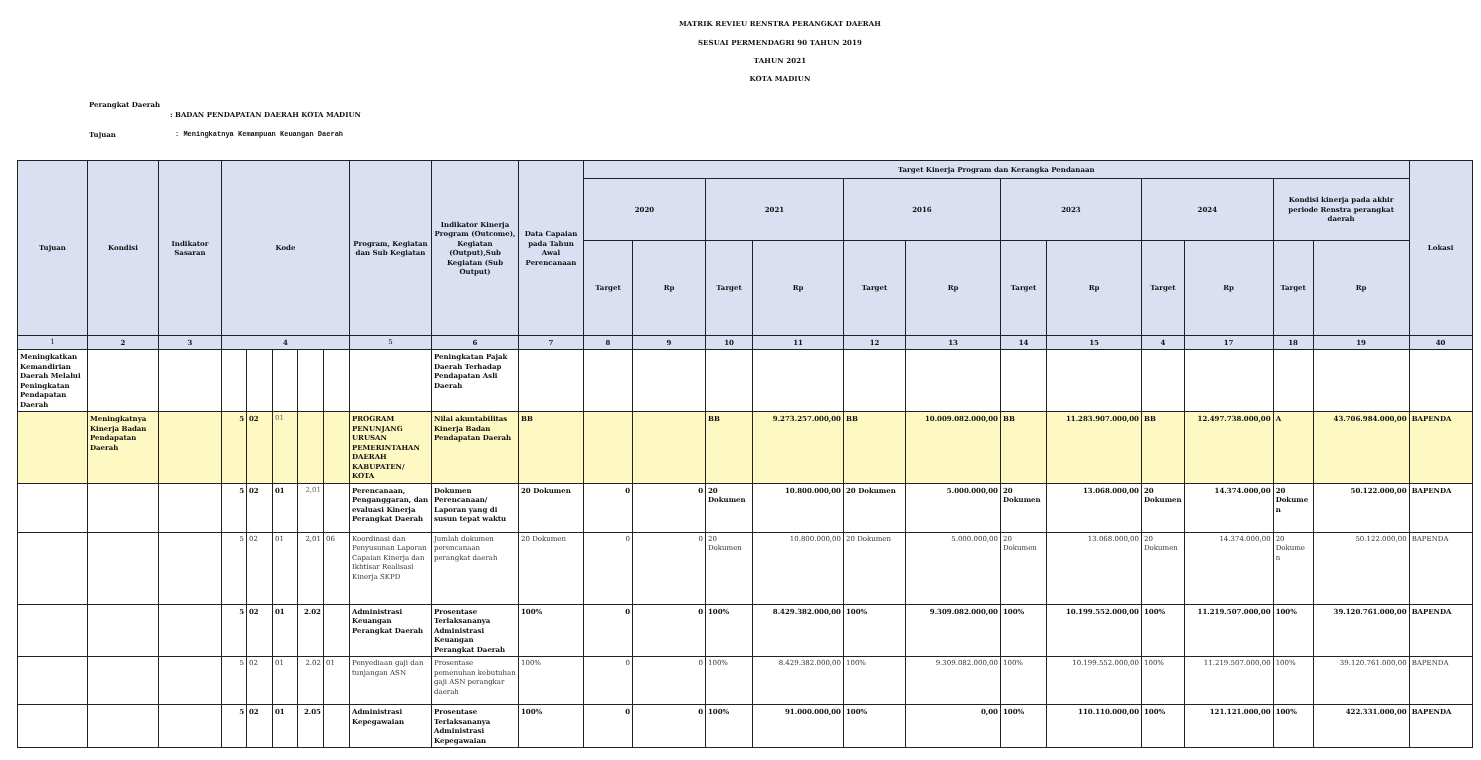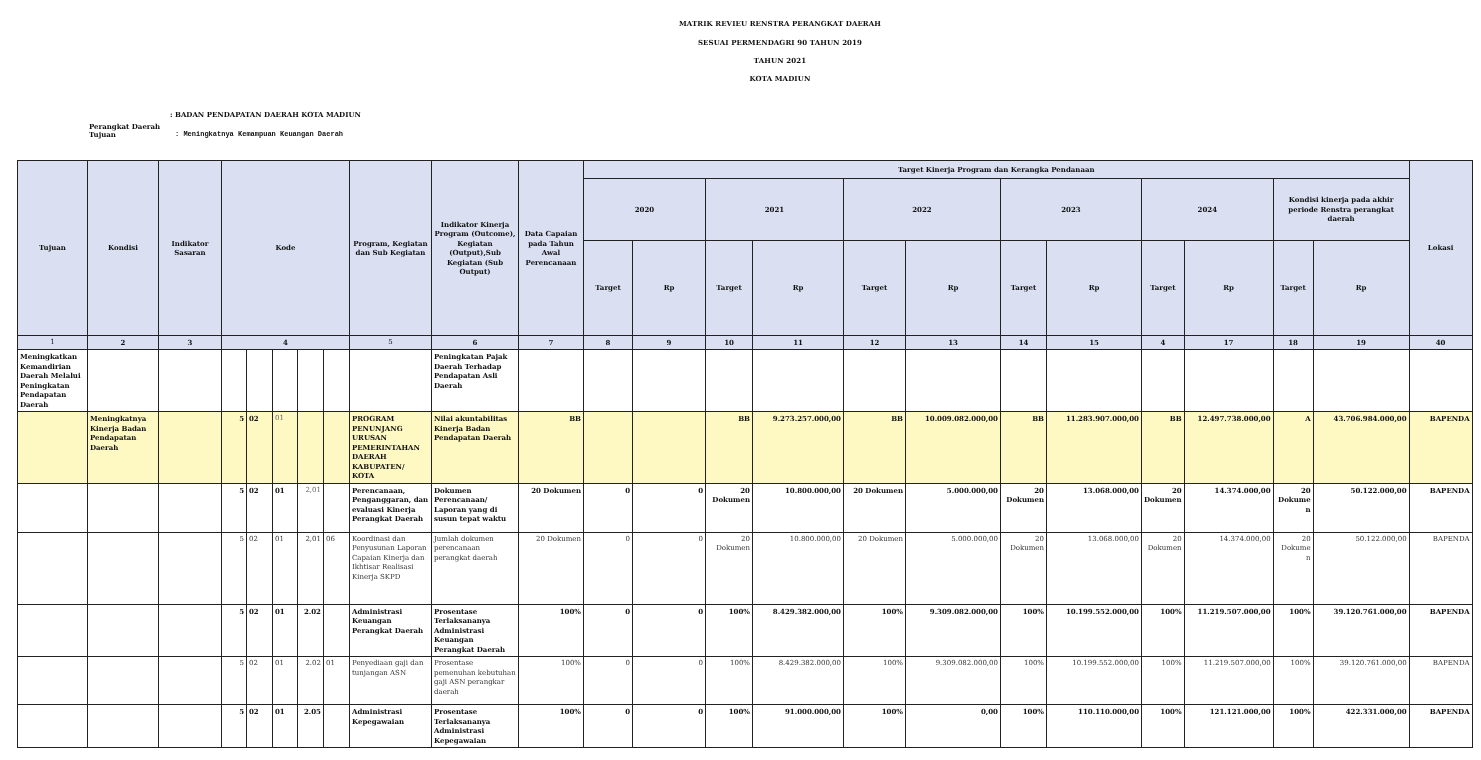--- a/index.html
+++ b/index.html
@@ -7,34 +7,34 @@
   .title { position:absolute; left:0; width:1560px; text-align:center; font-size:7px; font-weight:bold; letter-spacing:0.1px; }
   .meta { position:absolute; font-size:7px; font-weight:bold; }
   table.matrix { position:absolute; left:17px; top:160px; border-collapse:collapse; table-layout:fixed; font-size:7px; }
   table.matrix td, table.matrix th { border:1.5px solid #222; padding:2px 2px; vertical-align:top; line-height:9.5px; overflow:hidden; word-wrap:break-word; }
   table.matrix th { background:#dae0f2; font-weight:bold; text-align:center; vertical-align:middle; }
   table.matrix tr.numrow th { padding:0; height:13px; vertical-align:middle; }
   .numrow th.light { font-weight:normal; }
   tr.hl td { background:#fef9c3; }
   td.b { font-weight:bold; }
   td.r { text-align:right; }
-  td.c { text-align:right; }
+  td.c { text-align:left; }
   td.n { font-weight:normal; color:#333; }
   td.grey { color:#666; font-weight:normal; }
   td.k { padding:2px 1px; }
 </style>
 </head>
 <body>
 
 <div class="title" style="top:19px;">MATRIK REVIEU RENSTRA PERANGKAT DAERAH</div>
 <div class="title" style="top:38px;">SESUAI PERMENDAGRI 90 TAHUN 2019</div>
 <div class="title" style="top:56px;">TAHUN 2021</div>
 <div class="title" style="top:74px;">KOTA MADIUN</div>
 
-<div class="meta" style="left:89px; top:122px;">Perangkat Daerah</div>
+<div class="meta" style="left:89px; top:100px;">Perangkat Daerah</div>
 <div class="meta" style="left:170px; top:110px;">:  BADAN PENDAPATAN DAERAH KOTA MADIUN</div>
 <div class="meta" style="left:89px; top:130px;">Tujuan</div>
 <div class="meta" style="left:175px; top:130px;font-family:Liberation Mono, monospace;">:  Meningkatnya Kemampuan Keuangan Daerah</div>
 
 <table class="matrix">
   <colgroup>
     <col style="width:70px">
       <col style="width:71px">
       <col style="width:63px">
     <col style="width:25px">
@@ -67,21 +67,21 @@
       <th rowspan="3" colspan="5">Kode</th>
       <th rowspan="3">Program, Kegiatan dan Sub Kegiatan</th>
       <th rowspan="3">Indikator Kinerja Program (Outcome), Kegiatan (Output),Sub Kegiatan (Sub Output)</th>
       <th rowspan="3">Data Capaian pada Tahun Awal Perencanaan</th>
       <th colspan="12">Target Kinerja Program dan Kerangka Pendanaan</th>
       <th rowspan="3">Lokasi</th>
     </tr>
     <tr style="height:62px;">
       <th colspan="2">2020</th>
       <th colspan="2">2021</th>
-      <th colspan="2">2022</th>
+      <th colspan="2">2016</th>
       <th colspan="2">2023</th>
       <th colspan="2">2024</th>
       <th colspan="2">Kondisi kinerja pada akhir periode Renstra perangkat daerah</th>
     </tr>
     <tr style="height:95px;">
       <th>Target</th>
       <th>Rp</th>
       <th>Target</th>
       <th>Rp</th>
       <th>Target</th>

